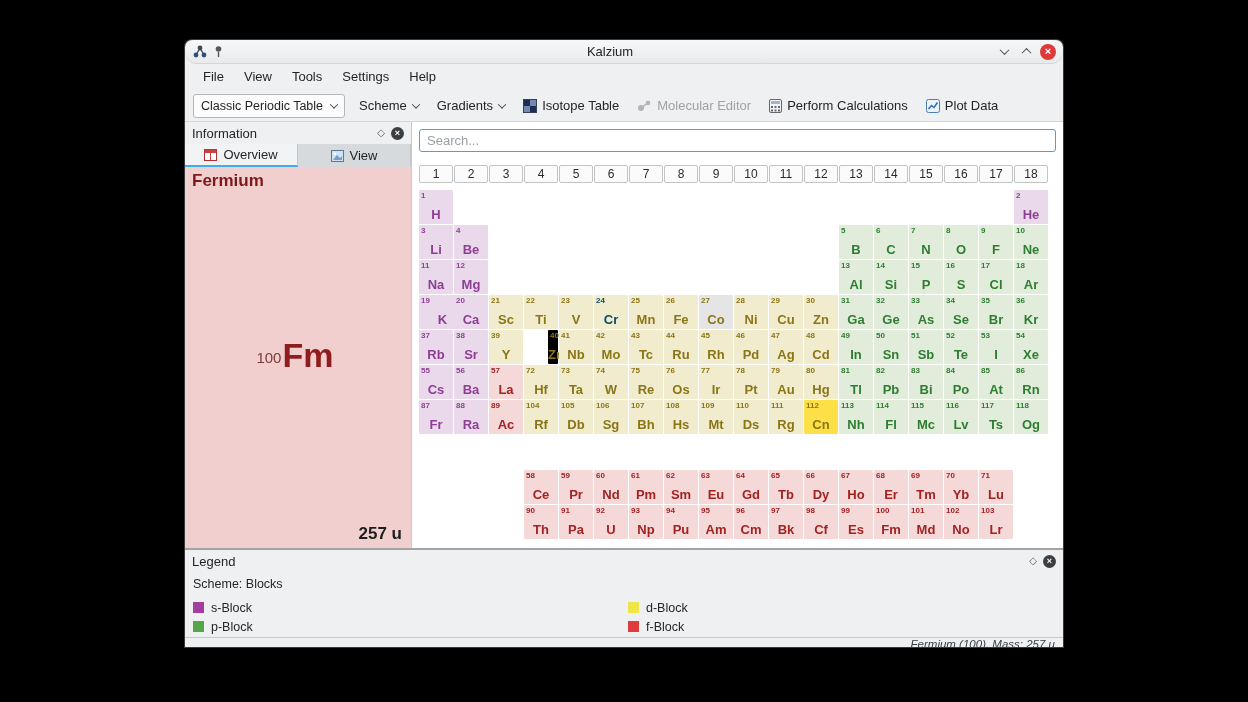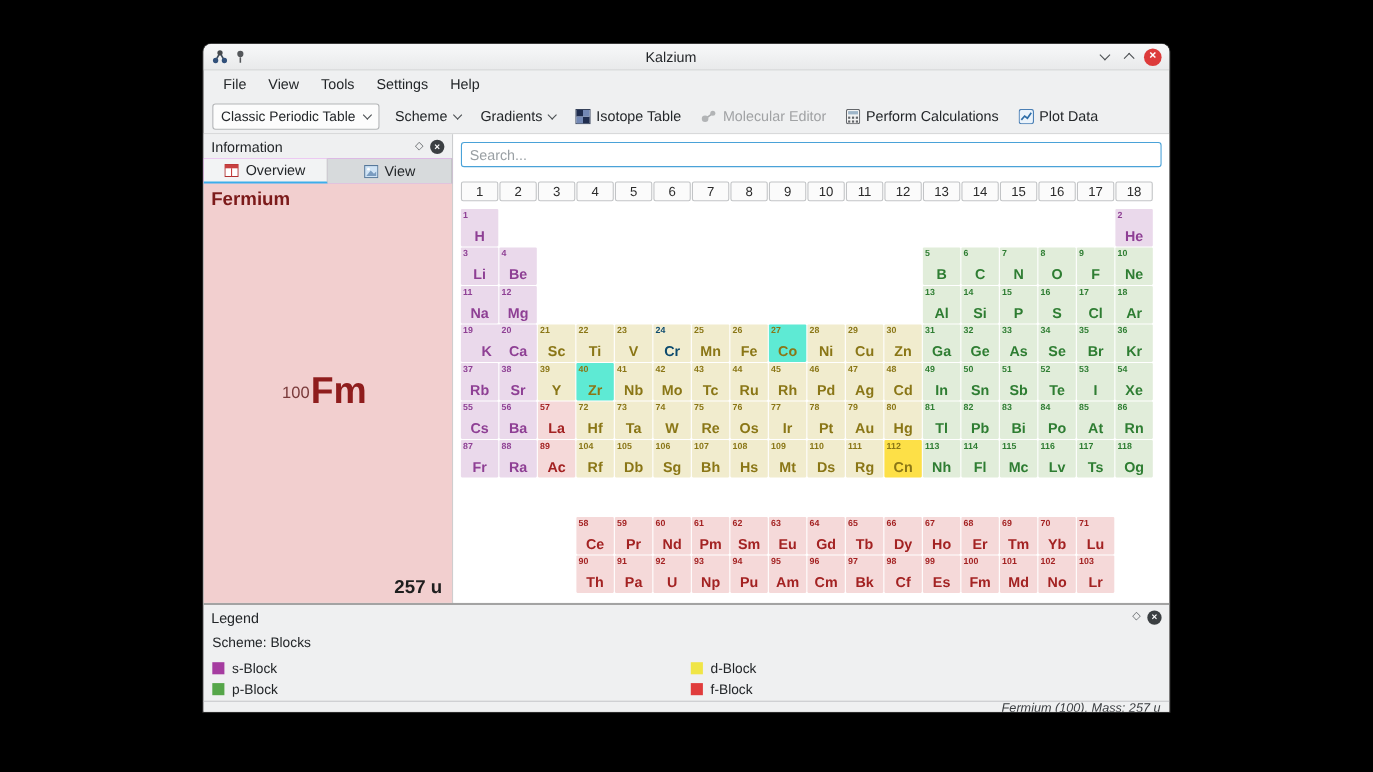--- a/index.html
+++ b/index.html
@@ -9,21 +9,21 @@
     -webkit-font-smoothing:antialiased;
   }
   .window{
     position:absolute;left:185px;top:40px;width:878px;height:607px;
     background:#eff0f1;border-radius:7px 7px 0 0;overflow:hidden;
     display:flex;flex-direction:column;box-shadow:0 0 0 1px #3a3a3a;
   }
   
   .titlebar{
     height:23px;flex:0 0 23px;display:flex;align-items:center;padding:0 7px;
-    background:linear-gradient(#f7f8f9,#e9eaeb);border-bottom:1px solid #d4d6d8;gap:6px;
+    background:linear-gradient(#f7f8f9,#e9eaeb);border-bottom:1px solid #d4d6d8;gap:6px;border-radius:12px;
   }
   .titlebar .title{flex:1;text-align:center;font-size:13px;color:#232629;}
   .tb-icon{display:inline-flex;align-items:center;}
   .win-btn{display:inline-flex;align-items:center;justify-content:center;width:16px;height:16px;cursor:default;}
   .close-btn{
     width:16px;height:16px;border-radius:50%;background:#dd3b3b;color:#fff;
     display:inline-flex;align-items:center;justify-content:center;
     font-size:11px;font-weight:bold;line-height:1;
   }
   .chev{width:6px;height:6px;border-right:1.6px solid #4a4e51;border-bottom:1.6px solid #4a4e51;display:inline-block;}
@@ -350,21 +350,21 @@
               <span class="el-sym">Cr</span>
             </div>
             <div class="element-cell" style="background: rgb(241, 236, 206); color: rgb(138, 118, 22); grid-area: 4 / 7;">
               <span class="el-num">25</span>
               <span class="el-sym">Mn</span>
             </div>
             <div class="element-cell" style="background: rgb(241, 236, 206); color: rgb(138, 118, 22); grid-area: 4 / 8;">
               <span class="el-num">26</span>
               <span class="el-sym">Fe</span>
             </div>
-            <div class="element-cell" style="background: #5eead4; color: rgb(138, 118, 22); grid-area: 4 / 9;">
+            <div class="element-cell" style="background: #e5e5e5; color: rgb(138, 118, 22); grid-area: 4 / 9;">
               <span class="el-num">27</span>
               <span class="el-sym">Co</span>
             </div>
             <div class="element-cell" style="background: rgb(241, 236, 206); color: rgb(138, 118, 22); grid-area: 4 / 10;">
               <span class="el-num">28</span>
               <span class="el-sym">Ni</span>
             </div>
             <div class="element-cell" style="background: rgb(241, 236, 206); color: rgb(138, 118, 22); grid-area: 4 / 11;">
               <span class="el-num">29</span>
               <span class="el-sym">Cu</span>
@@ -402,21 +402,21 @@
               <span class="el-sym">Rb</span>
             </div>
             <div class="element-cell" style="background: rgb(234, 217, 235); color: rgb(142, 63, 148); grid-area: 5 / 2;">
               <span class="el-num">38</span>
               <span class="el-sym">Sr</span>
             </div>
             <div class="element-cell" style="background: rgb(241, 236, 206); color: rgb(138, 118, 22); grid-area: 5 / 3;">
               <span class="el-num">39</span>
               <span class="el-sym">Y</span>
             </div>
-            <div class="element-cell" style="background: #5eead4; color: rgb(138, 118, 22); grid-area: 5 / 4;">
+            <div class="element-cell" style="background: #000000; color: rgb(138, 118, 22); grid-area: 5 / 4; margin-left: 24px;">
               <span class="el-num">40</span>
               <span class="el-sym">Zr</span>
             </div>
             <div class="element-cell" style="background: rgb(241, 236, 206); color: rgb(138, 118, 22); grid-area: 5 / 5;">
               <span class="el-num">41</span>
               <span class="el-sym">Nb</span>
             </div>
             <div class="element-cell" style="background: rgb(241, 236, 206); color: rgb(138, 118, 22); grid-area: 5 / 6;">
               <span class="el-num">42</span>
               <span class="el-sym">Mo</span>

